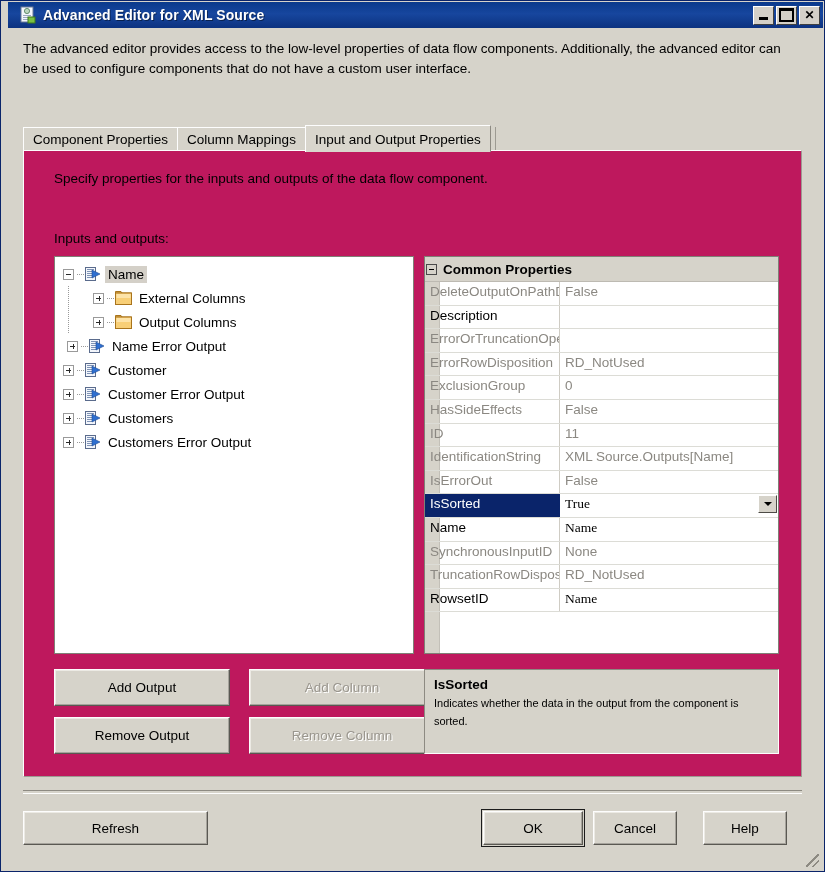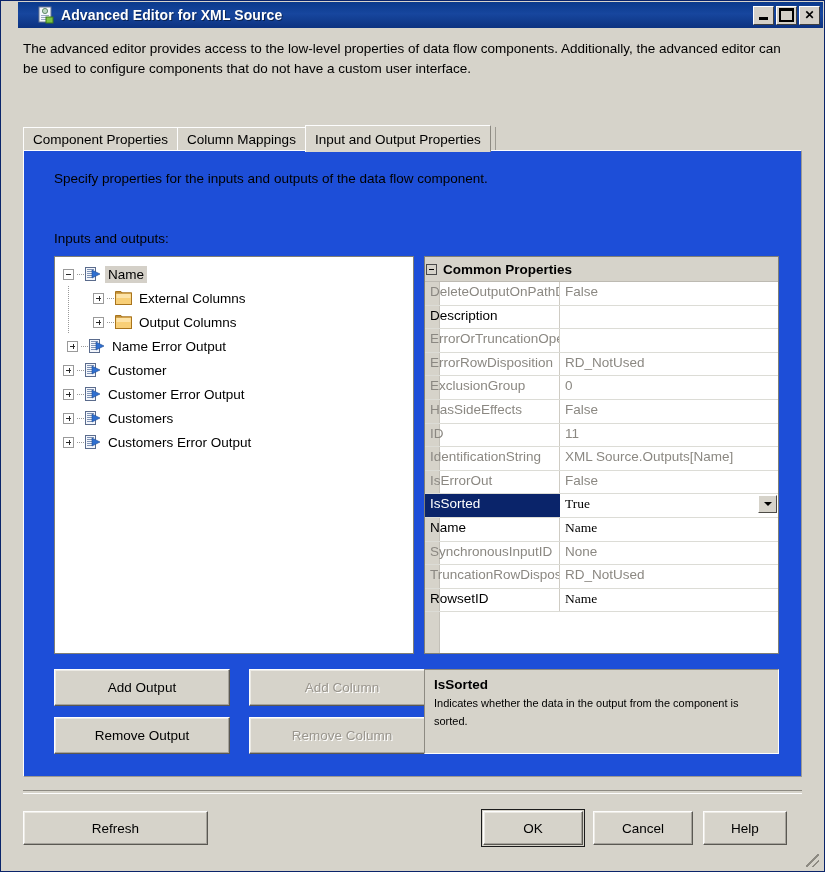--- a/index.html
+++ b/index.html
@@ -10,24 +10,24 @@
   .win{
     position:relative;
     width:825px;height:872px;
     box-sizing:border-box;
     background:#d6d3ca;
     border:1px solid #0a246a;
     overflow:hidden;
   }
   
   .titlebar{
-    position:absolute;left:17px;top:1px;right:1px;height:26px;
+    position:absolute;left:7px;top:1px;right:1px;height:26px;
     background:linear-gradient(to bottom,#0a3a8c 0%,#17469e 45%,#0c3280 100%);
     display:flex;align-items:center;
-    padding:0 3px 0 19px;
+    padding:0 3px 0 11px;
   }
   .title-icon{
     width:18px;height:18px;position:relative;flex:0 0 auto;margin-right:6px;
   }
   .title-text{
     color:#fff;font-size:14px;font-weight:bold;
     white-space:nowrap;flex:1 1 auto;
     text-shadow:1px 1px 0 rgba(0,0,0,.45);
     letter-spacing:.1px;
   }
@@ -81,21 +81,21 @@
     z-index:3;
     margin-bottom:-1px;
   }
   .tab-stub{
     width:3px;height:24px;
     border-left:1px solid #9d9a92;
     margin-left:5px;
   }
   .tabpage{
     position:absolute;left:22px;top:149px;right:22px;bottom:94px;
-    background:#1d4ed8;
+    background:#be185d;
     border:1px solid #fdfdfd;
     border-right-color:#9d9a92;border-bottom-color:#9d9a92;
     box-sizing:border-box;
   }
   .page-hint{
     position:absolute;left:30px;top:20px;
     font-size:13.5px;color:#000;
   }
   .io-label{
     position:absolute;left:30px;top:80px;
@@ -221,21 +221,21 @@
   .desc-b{font-size:11px;color:#000;line-height:18px;}
 
   
   .sep{
     position:absolute;left:22px;top:789px;right:22px;height:2px;
     border-top:1px solid #8d8a82;border-bottom:1px solid #fdfdfd;
   }
   .btn-refresh{position:absolute;left:22px;top:810px;width:185px;height:34px;}
   .btn-ok{position:absolute;left:482px;top:810px;width:100px;height:34px;}
   .btn-ok.def{outline:1px solid #1c1c1c;outline-offset:1px;}
-  .btn-cancel{position:absolute;left:592px;top:810px;width:100px;height:34px;}
+  .btn-cancel{position:absolute;left:592px;top:810px;width:84px;height:34px;}
   .btn-help{position:absolute;left:702px;top:810px;width:84px;height:34px;}
   .grip{
     position:absolute;right:5px;bottom:4px;width:13px;height:13px;
     background:
       linear-gradient(135deg,transparent 45%,#8d8a82 45%,#8d8a82 55%,transparent 55%),
       linear-gradient(135deg,transparent 70%,#8d8a82 70%,#8d8a82 80%,transparent 80%);
   }
 </style>
 </head>
 <body>

